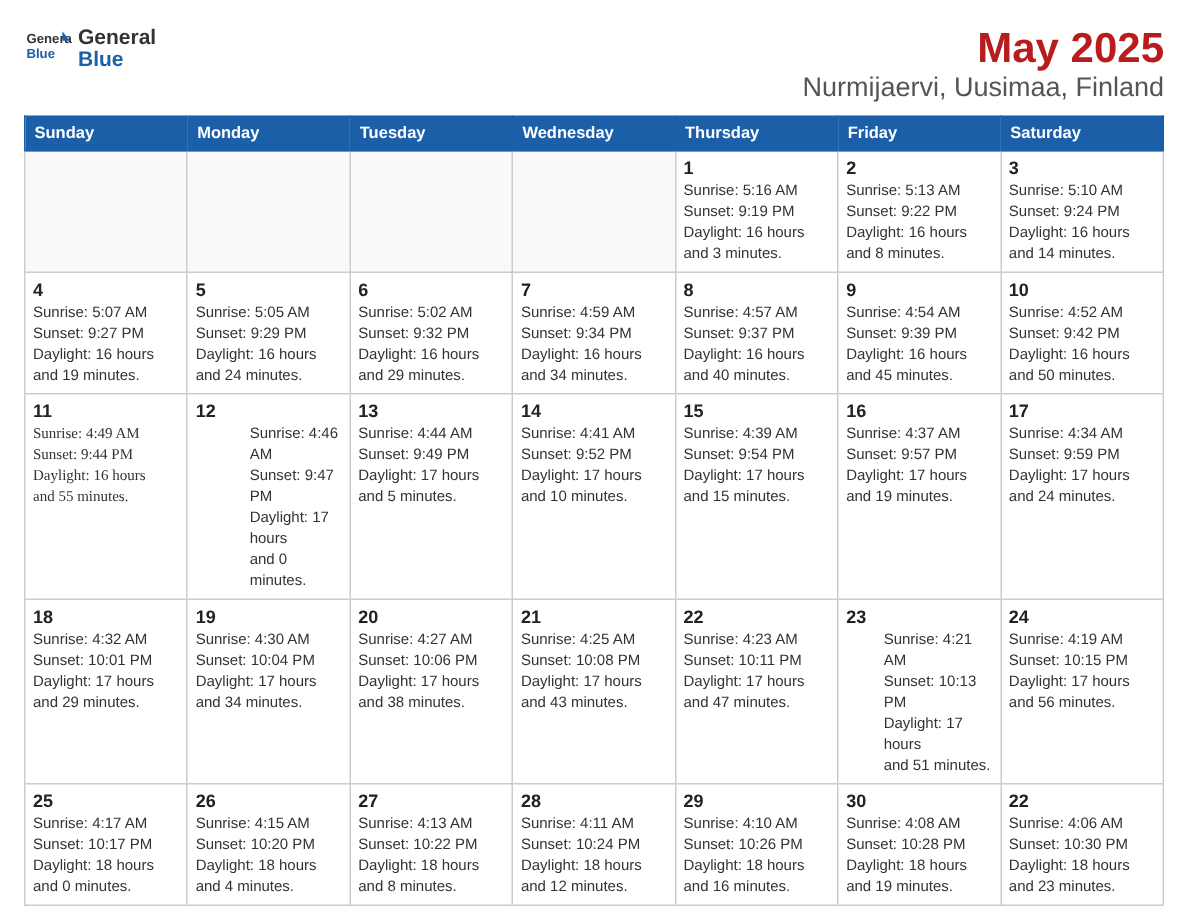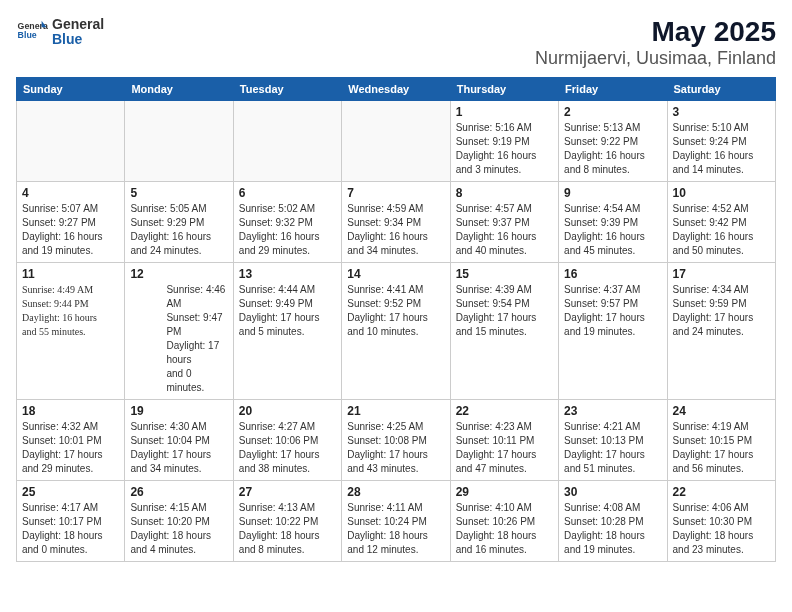--- a/index.html
+++ b/index.html
@@ -33,21 +33,21 @@
     .logo-icon {
       width: 32px;
       height: 32px;
     }
     .title-block {
       text-align: right;
     }
     .month-title {
       font-size: 28px;
       font-weight: bold;
-      color: #0f172a;
+      color: #b91c1c;
     }
     .location {
       font-size: 18px;
       color: #555;
     }
     .calendar {
       width: 100%;
       border-collapse: collapse;
       font-size: 10.5px;
     }
@@ -277,21 +277,21 @@
         </td>
         <td>
           <div class="day-number">22</div>
           <div class="day-info" style="white-space: pre-line;">Sunrise: 4:23 AM
 Sunset: 10:11 PM
 Daylight: 17 hours
 and 47 minutes.</div>
         </td>
         <td>
           <div class="day-number">23</div>
-          <div class="day-info" style="white-space: pre-line;">Sunrise: 4:21 AM
+          <div class="day-info" style="white-space: pre-line; margin-left: 25px;">Sunrise: 4:21 AM
 Sunset: 10:13 PM
 Daylight: 17 hours
 and 51 minutes.</div>
         </td>
         <td>
           <div class="day-number">24</div>
           <div class="day-info" style="white-space: pre-line;">Sunrise: 4:19 AM
 Sunset: 10:15 PM
 Daylight: 17 hours
 and 56 minutes.</div>

